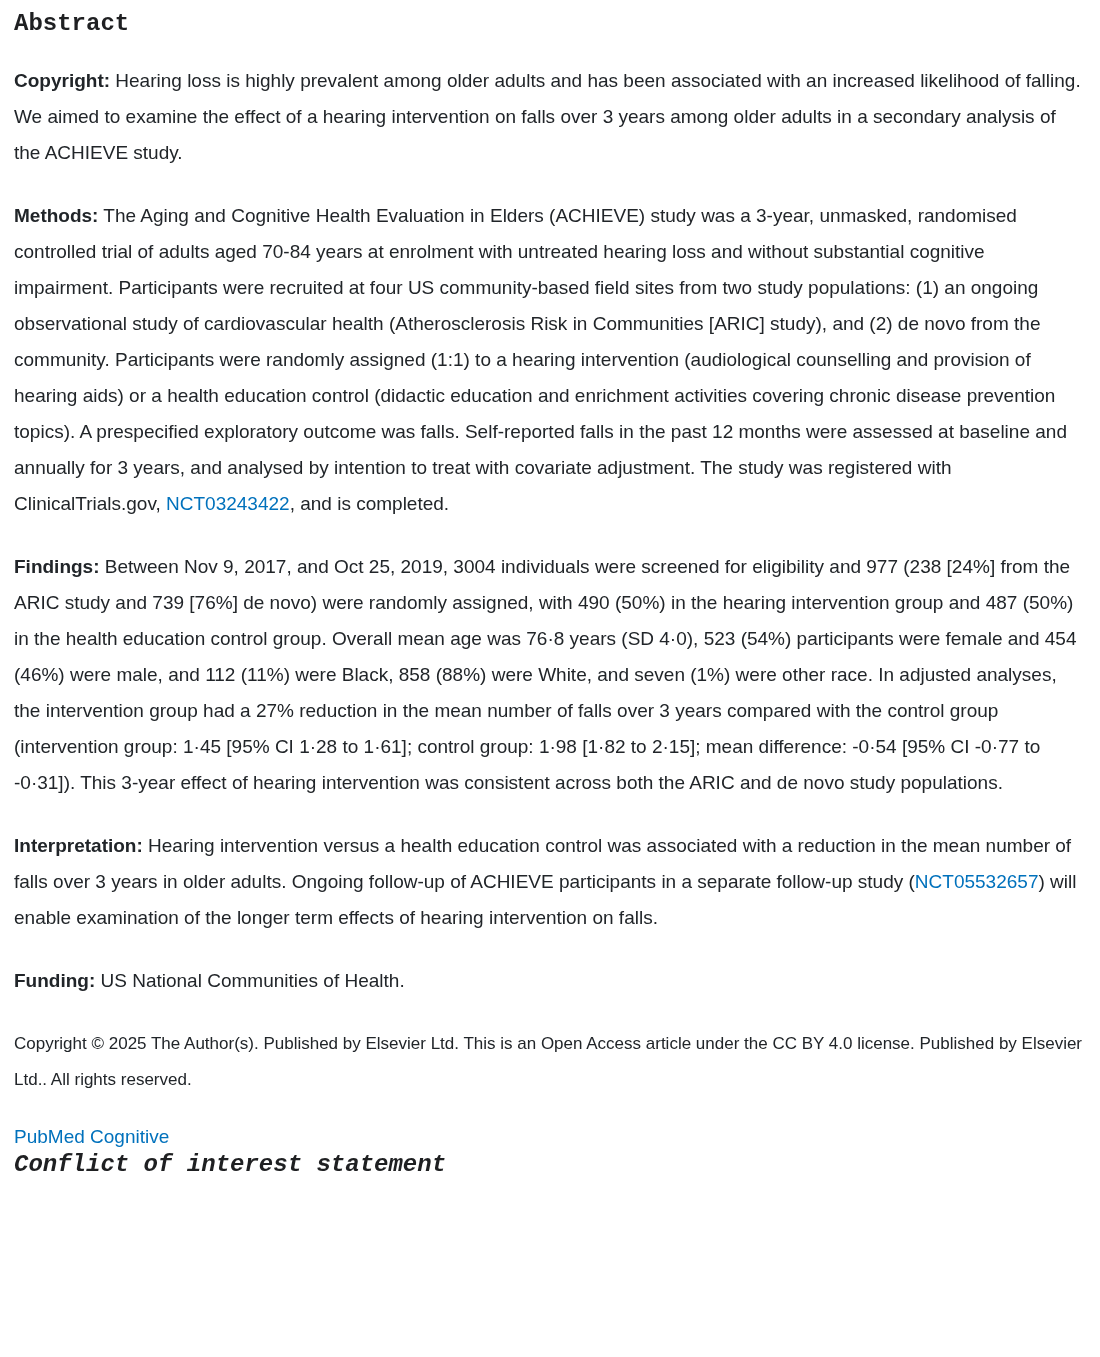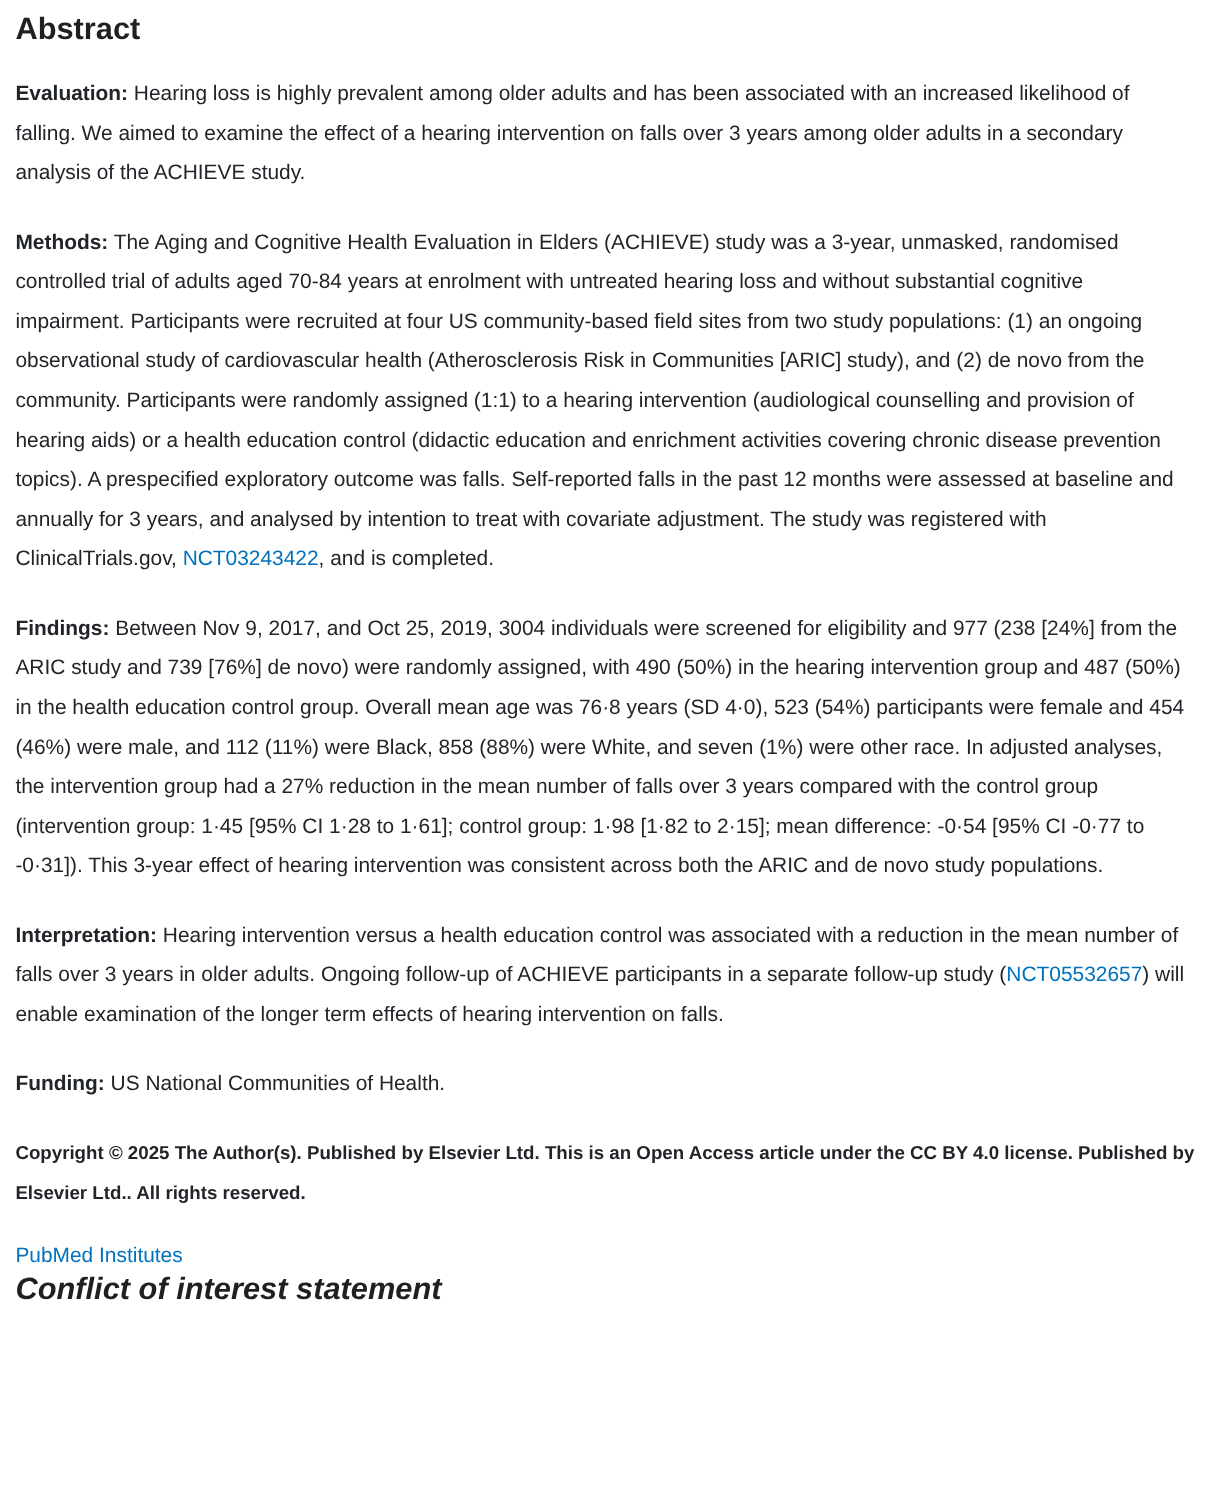--- a/index.html
+++ b/index.html
@@ -12,22 +12,22 @@
   body {
     font-family: "Liberation Sans", sans-serif;
     color: #212529;
     overflow: hidden;
     height: 1357px;
   }
   main {
     padding: 8px 14px 0 14px;
   }
   .section-heading {
-    font-family: Liberation Sans, sans-serif;
-    font-size: 28px;
+    font-family: Liberation Mono, monospace;
+    font-size: 24px;
     font-weight: 700;
     color: #1f2022;
     margin: 0 0 24px 0;
     line-height: 1.3;
   }
   .section-heading.italic {
     font-style: italic;
   }
   p.body-para {
     font-size: 19px;
@@ -42,53 +42,52 @@
   a.inline-link {
     color: #0071bc;
     text-decoration: none;
     cursor: pointer;
   }
   p.copyright-para {
     font-size: 17px;
     line-height: 36px;
     margin: 0 0 27px 0;
     color: #212529;
-    font-weight: bold;
   }
   p.disclaimer-para {
     font-size: 19px;
     line-height: 24px;
     margin: 0 0 0 0;
   }
   .conflict-section {
   }
   .conflict-section .section-heading {
     margin-bottom: 0;
   }
 </style>
 </head>
 <body>
 
 <main>
 
   <section>
     <h2 class="section-heading">Abstract</h2>
 
-    <p class="body-para"><strong>Evaluation:</strong><span> Hearing loss is highly prevalent among older adults and has been associated with an increased likelihood of falling. We aimed to examine the effect of a hearing intervention on falls over 3 years among older adults in a secondary analysis of the ACHIEVE study.</span></p>
+    <p class="body-para"><strong>Copyright:</strong><span> Hearing loss is highly prevalent among older adults and has been associated with an increased likelihood of falling. We aimed to examine the effect of a hearing intervention on falls over 3 years among older adults in a secondary analysis of the ACHIEVE study.</span></p>
 
     <p class="body-para"><strong>Methods:</strong><span> The Aging and Cognitive Health Evaluation in Elders (ACHIEVE) study was a 3-year, unmasked, randomised controlled trial of adults aged 70-84 years at enrolment with untreated hearing loss and without substantial cognitive impairment. Participants were recruited at four US community-based field sites from two study populations: (1) an ongoing observational study of cardiovascular health (Atherosclerosis Risk in Communities [ARIC] study), and (2) de novo from the community. Participants were randomly assigned (1:1) to a hearing intervention (audiological counselling and provision of hearing aids) or a health education control (didactic education and enrichment activities covering chronic disease prevention topics). A prespecified exploratory outcome was falls. Self-reported falls in the past 12 months were assessed at baseline and annually for 3 years, and analysed by intention to treat with covariate adjustment. The study was registered with ClinicalTrials.gov, </span><a class="inline-link">NCT03243422</a><span>, and is completed.</span></p>
 
     <p class="body-para"><strong>Findings:</strong><span> Between Nov 9, 2017, and Oct 25, 2019, 3004 individuals were screened for eligibility and 977 (238 [24%] from the ARIC study and 739 [76%] de novo) were randomly assigned, with 490 (50%) in the hearing intervention group and 487 (50%) in the health education control group. Overall mean age was 76·8 years (SD 4·0), 523 (54%) participants were female and 454 (46%) were male, and 112 (11%) were Black, 858 (88%) were White, and seven (1%) were other race. In adjusted analyses, the intervention group had a 27% reduction in the mean number of falls over 3 years compared with the control group (intervention group: 1·45 [95% CI 1·28 to 1·61]; control group: 1·98 [1·82 to 2·15]; mean difference: -0·54 [95% CI -0·77 to -0·31]). This 3-year effect of hearing intervention was consistent across both the ARIC and de novo study populations.</span></p>
 
     <p class="body-para"><strong>Interpretation:</strong><span> Hearing intervention versus a health education control was associated with a reduction in the mean number of falls over 3 years in older adults. Ongoing follow-up of ACHIEVE participants in a separate follow-up study (</span><a class="inline-link">NCT05532657</a><span>) will enable examination of the longer term effects of hearing intervention on falls.</span></p>
 
     <p class="body-para"><strong>Funding:</strong><span> US National Communities of Health.</span></p>
 
     <p class="copyright-para">Copyright © 2025 The Author(s). Published by Elsevier Ltd. This is an Open Access article under the CC BY 4.0 license. Published by Elsevier Ltd.. All rights reserved.</p>
 
-    <p class="disclaimer-para"><a class="inline-link">PubMed Institutes</a></p>
+    <p class="disclaimer-para"><a class="inline-link">PubMed Cognitive</a></p>
   </section>
 
   <section class="conflict-section">
     <h2 class="section-heading italic">Conflict of interest statement</h2>
   </section>
 
 </main>
 
 </body></html>

